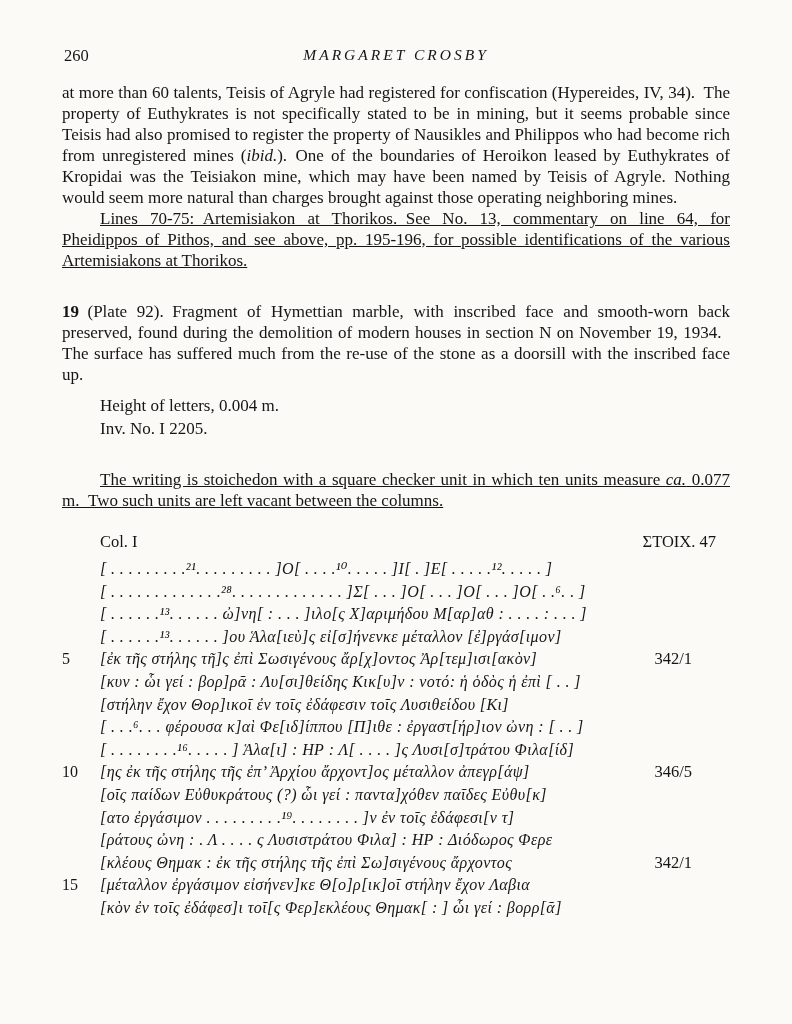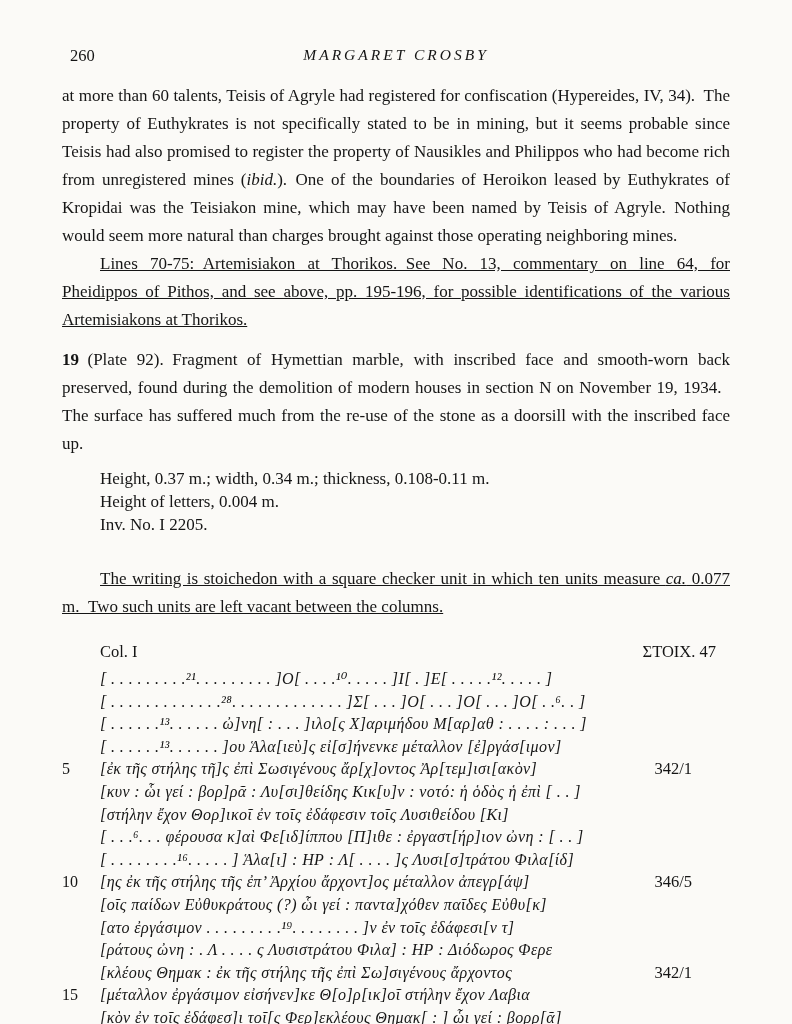--- a/index.html
+++ b/index.html
@@ -6,26 +6,26 @@
   body {
     width:792px; height:1024px;
     background:#fbfaf7;
     font-family:"Liberation Serif","DejaVu Serif",serif;
     color:#151515;
     overflow:hidden;
   }
   .page { padding:46px 62px 0 62px; box-sizing:border-box; width:792px; height:1024px; }
 
   .header { position:relative; height:20px; margin-bottom:16px; }
-  .pagenum { position:absolute; left:8px; top:0; font-size:16.5px; }
+  .pagenum { position:absolute; left:2px; top:0; font-size:16.5px; }
   .runhead { position:absolute; left:0; right:0; top:0; text-align:center; font-size:15.5px; letter-spacing:3px;font-style:italic; }
 
-  p { margin:0; font-size:17px; line-height:28px; text-align:justify; }
+  p { margin:0; font-size:17px; line-height:21px; text-align:justify; }
   .indent { text-indent:38px;text-decoration:underline; }
-  .entry { margin-top:12px; }
+  .entry { margin-top:30px; }
   .it { font-style:italic; }
   .bd { font-weight:bold; }
 
   .meas { margin-top:9px; margin-left:38px; }
   .meas div { font-size:17px; line-height:23px; }
 
   .stoichp { margin-top:29px; }
 
   .insc-head { margin-top:20px; padding-left:38px; padding-right:14px;
     display:flex; justify-content:space-between; font-size:16.5px; line-height:22px; }
@@ -45,21 +45,20 @@
     <span class="runhead">MARGARET CROSBY</span>
   </div>
 
   <p><span>at more than 60 talents, Teisis of Agryle had registered for confiscation (Hypereides, IV, 34). The property of Euthykrates is not specifically stated to be in mining, but it seems probable since Teisis had also promised to register the property of Nausikles and Philippos who had become rich from unregistered mines (</span><span class="it">ibid.</span><span>). One of the boundaries of Heroikon leased by Euthykrates of Kropidai was the Teisiakon mine, which may have been named by Teisis of Agryle. Nothing would seem more natural than charges brought against those operating neighboring mines.</span></p>
 
   <p class="indent">Lines 70-75: Artemisiakon at Thorikos. See No. 13, commentary on line 64, for Pheidippos of Pithos, and see above, pp. 195-196, for possible identifications of the various Artemisiakons at Thorikos.</p>
 
   <p class="entry"><span class="bd">19</span><span> (Plate 92). Fragment of Hymettian marble, with inscribed face and smooth-worn back preserved, found during the demolition of modern houses in section N on November 19, 1934. The surface has suffered much from the re-use of the stone as a doorsill with the inscribed face up.</span></p>
 
   <div class="meas">
-    <div>Height, 0.37 m.; width, 0.34 m.; thickness, 0.108-0.11 m.</div>
     <div>Height of letters, 0.004 m.</div>
     <div>Inv. No. I 2205.</div>
   </div>
 
   <p class="indent stoichp"><span>The writing is stoichedon with a square checker unit in which ten units measure </span><span class="it">ca.</span><span> 0.077 m. Two such units are left vacant between the columns.</span></p>
 
   <div class="insc-head">
     <span>Col. I</span>
     <span>ΣΤΟΙΧ. 47</span>
   </div>

